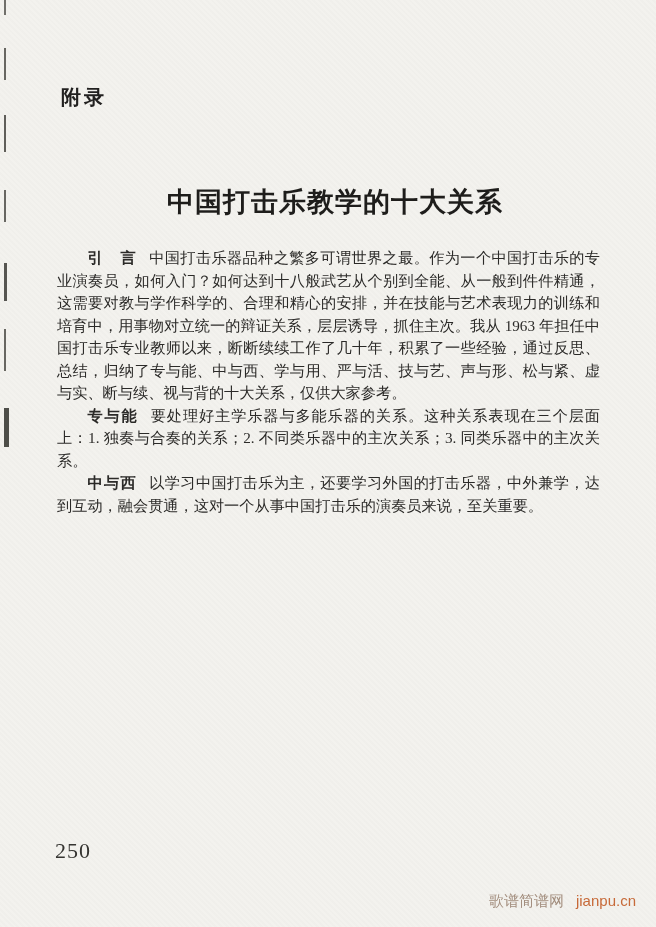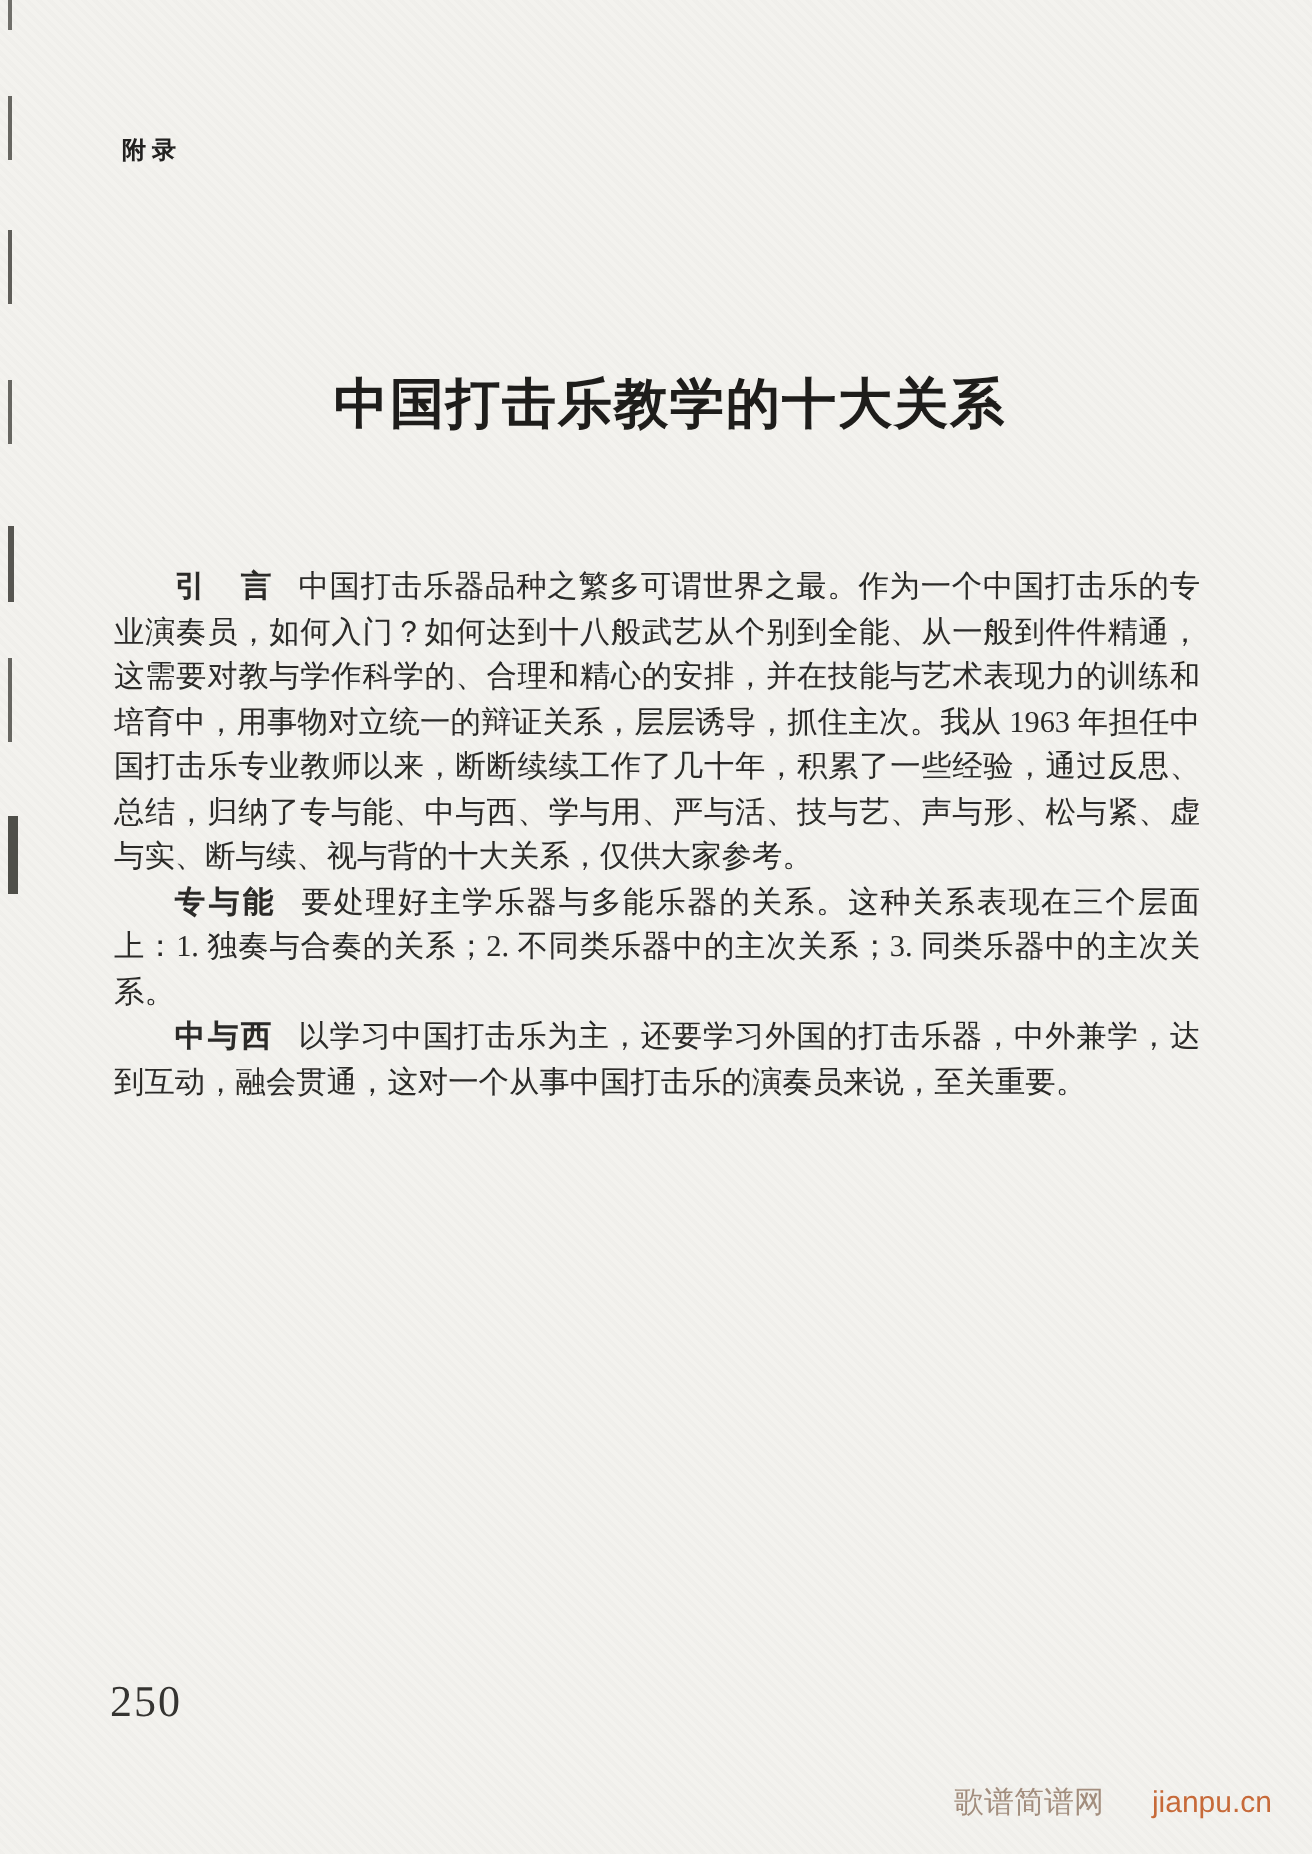--- a/index.html
+++ b/index.html
@@ -15,57 +15,56 @@
     background:
       repeating-linear-gradient(45deg, rgba(0,0,0,0.012) 0 2px, rgba(255,255,255,0.02) 2px 4px),
       #f3f2ee;
     color: #2b2a28;
   }
   .scan-mark {
     position: absolute; left: 4px;
     background: #45443f;
   }
   .section-label {
-    position: absolute; left: 61px; top: 67px;
-    font-size: 12px; font-weight: bold; letter-spacing: 3px;
+    position: absolute; left: 61px; top: 84px;
+    font-size: 20px; font-weight: bold; letter-spacing: 3px;
     color: #222120;
     text-align: right;
   }
   .doc-title {
     position: absolute; top: 172px; left: 0; right: 0;
     text-align: center; padding-left: 14px;
     font-size: 27px; font-weight: bold; letter-spacing: 1px;
     color: #1e1d1b;
   }
   .body-text {
     position: absolute; left: 57px; top: 247px; width: 543px;
     font-size: 15.2px; line-height: 22.55px;
     text-align: justify;
     color: #2b2a28;
-    margin-top: 36px;
   }
   .body-text p {
     margin: 0; padding: 0;
     text-indent: 2em;
   }
   .para-lead {
     font-weight: bold;
     margin-right: 0.8em;
     letter-spacing: 1px;
   }
   .page-number {
     position: absolute; left: 55px; top: 838px;
     font-size: 22px; color: #353431; letter-spacing: 1px;
   }
   .watermark {
     position: absolute; top: 892px; right: 20px;
     font-size: 15px; white-space: nowrap;
     font-family: "Liberation Sans", "DejaVu Sans", sans-serif;
   }
-  .watermark .wm-name { color: #a28d7d; margin-right: 24px; }
+  .watermark .wm-name { color: #a28d7d; margin-right: 12px; }
   .watermark .wm-url  { color: #c76a39; }
 </style>
 </head>
 <body>
 
 <div class="page">
 
   <div class="scan-mark" style="top:0px;    height:15px; width:2px; opacity:.75;"></div>
   <div class="scan-mark" style="top:48px;   height:32px; width:2px; opacity:.80;"></div>
   <div class="scan-mark" style="top:115px;  height:37px; width:2px; opacity:.85;"></div>

